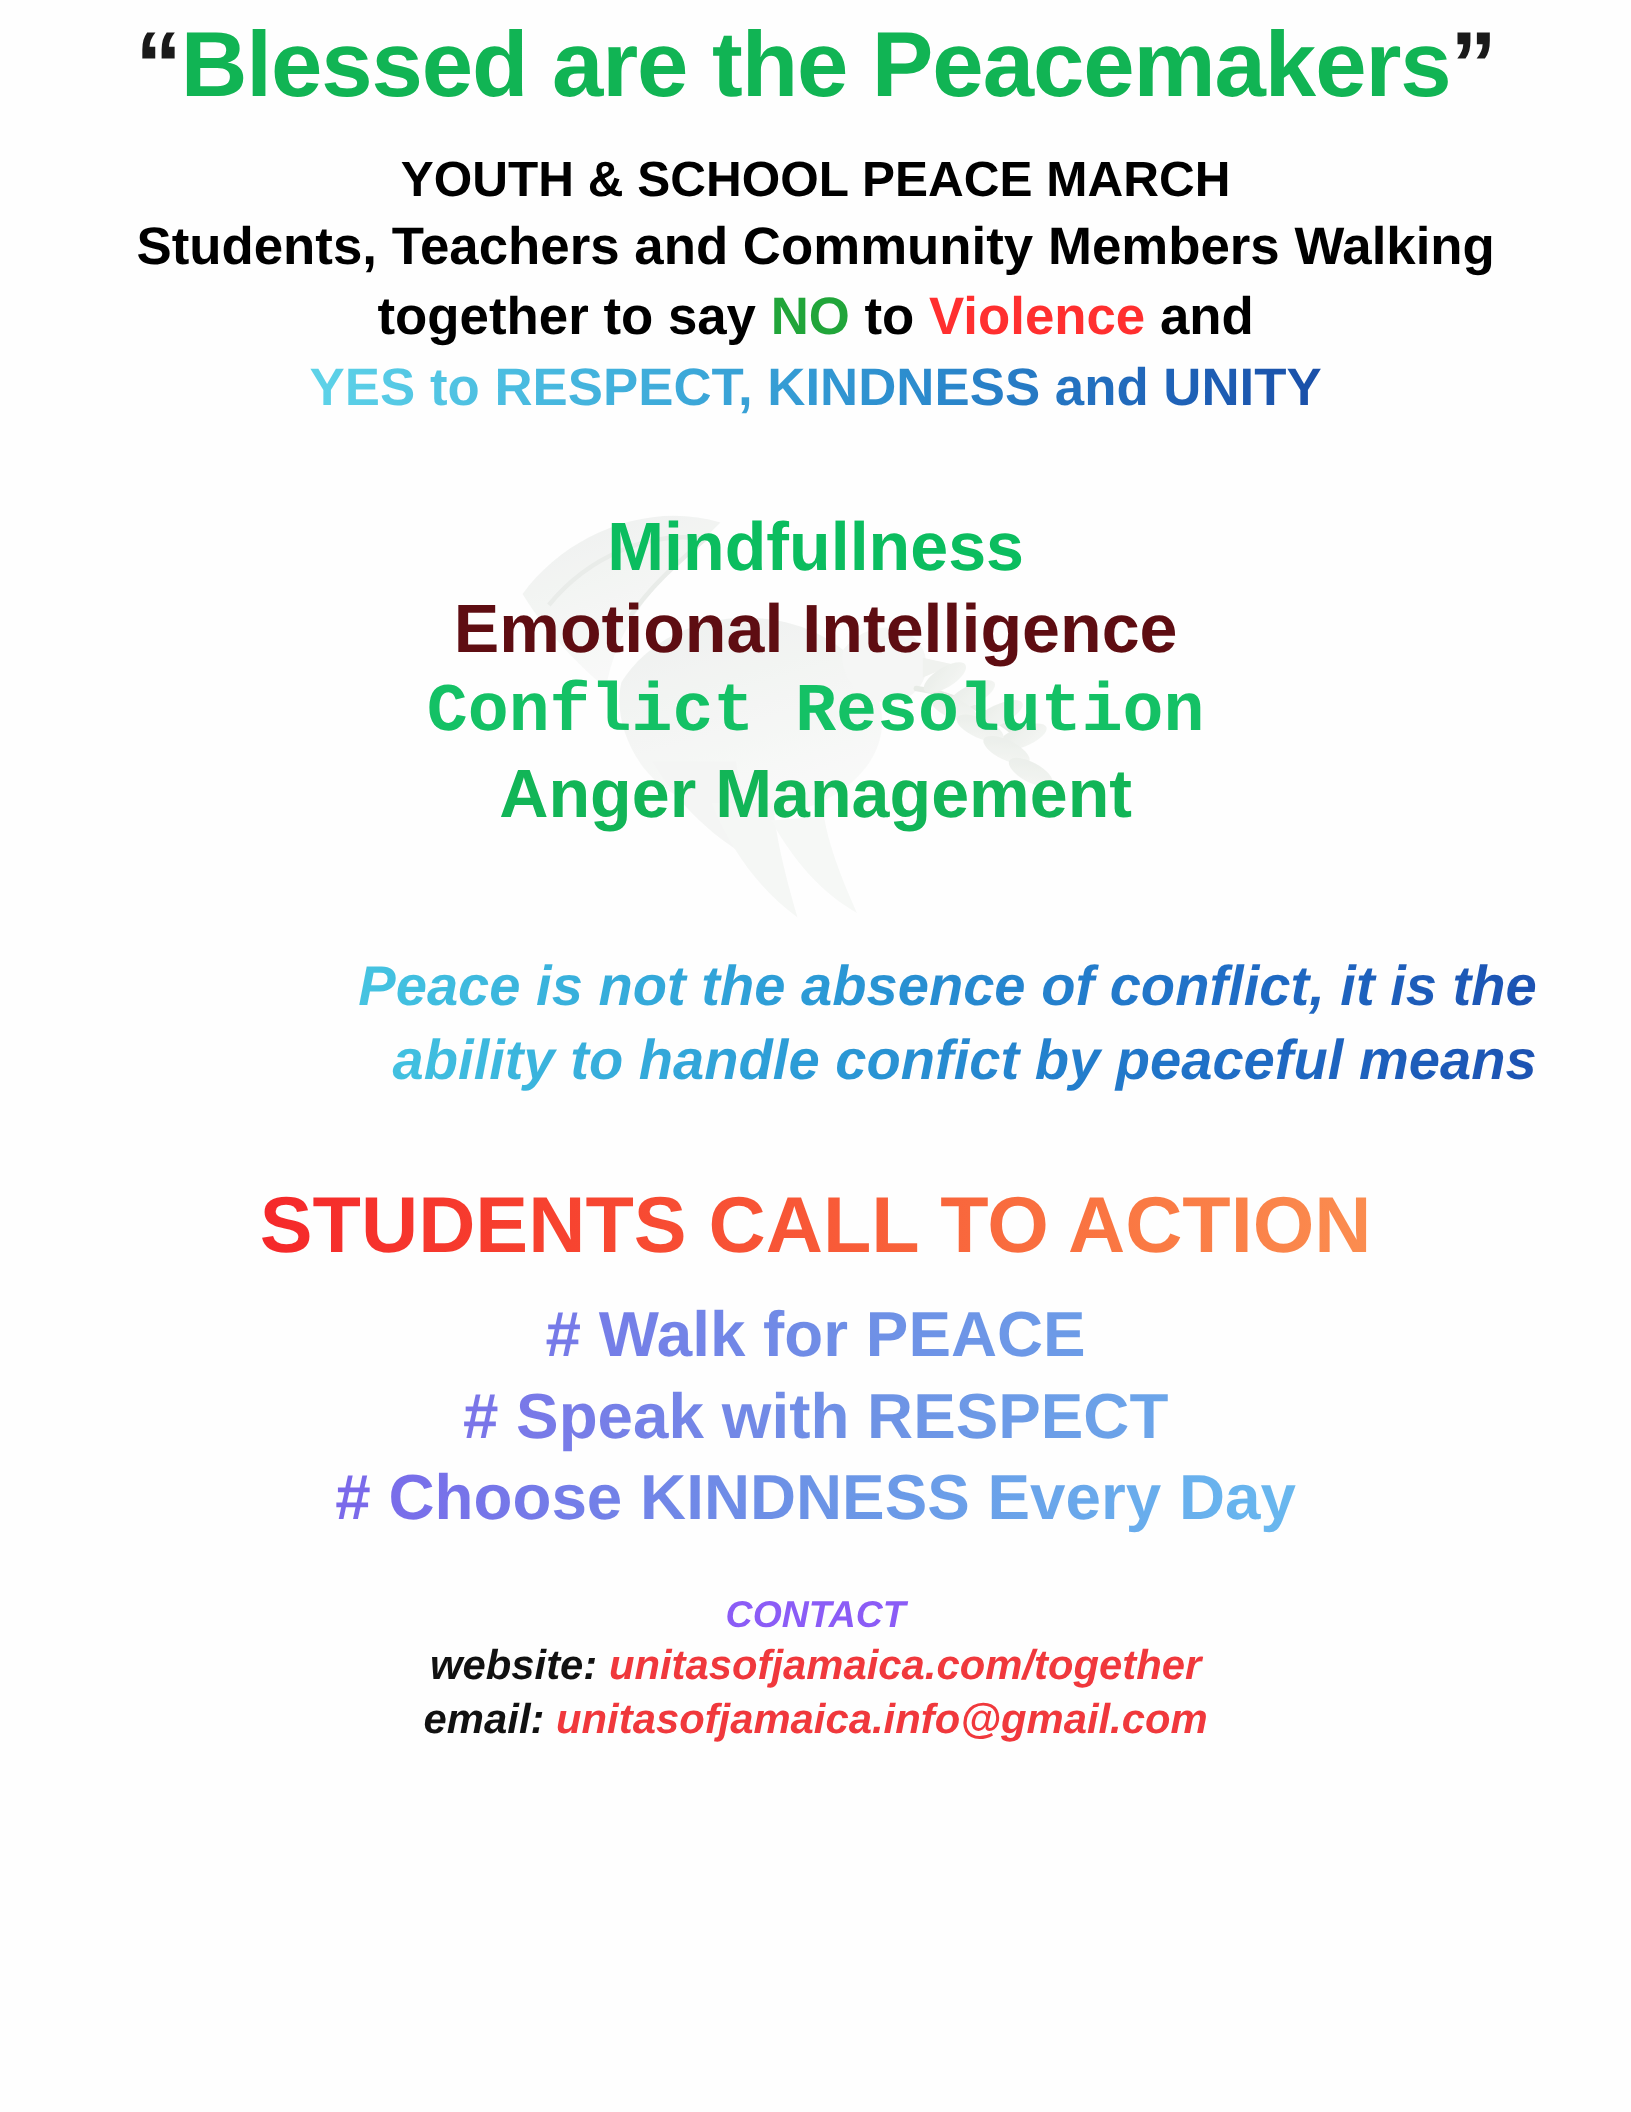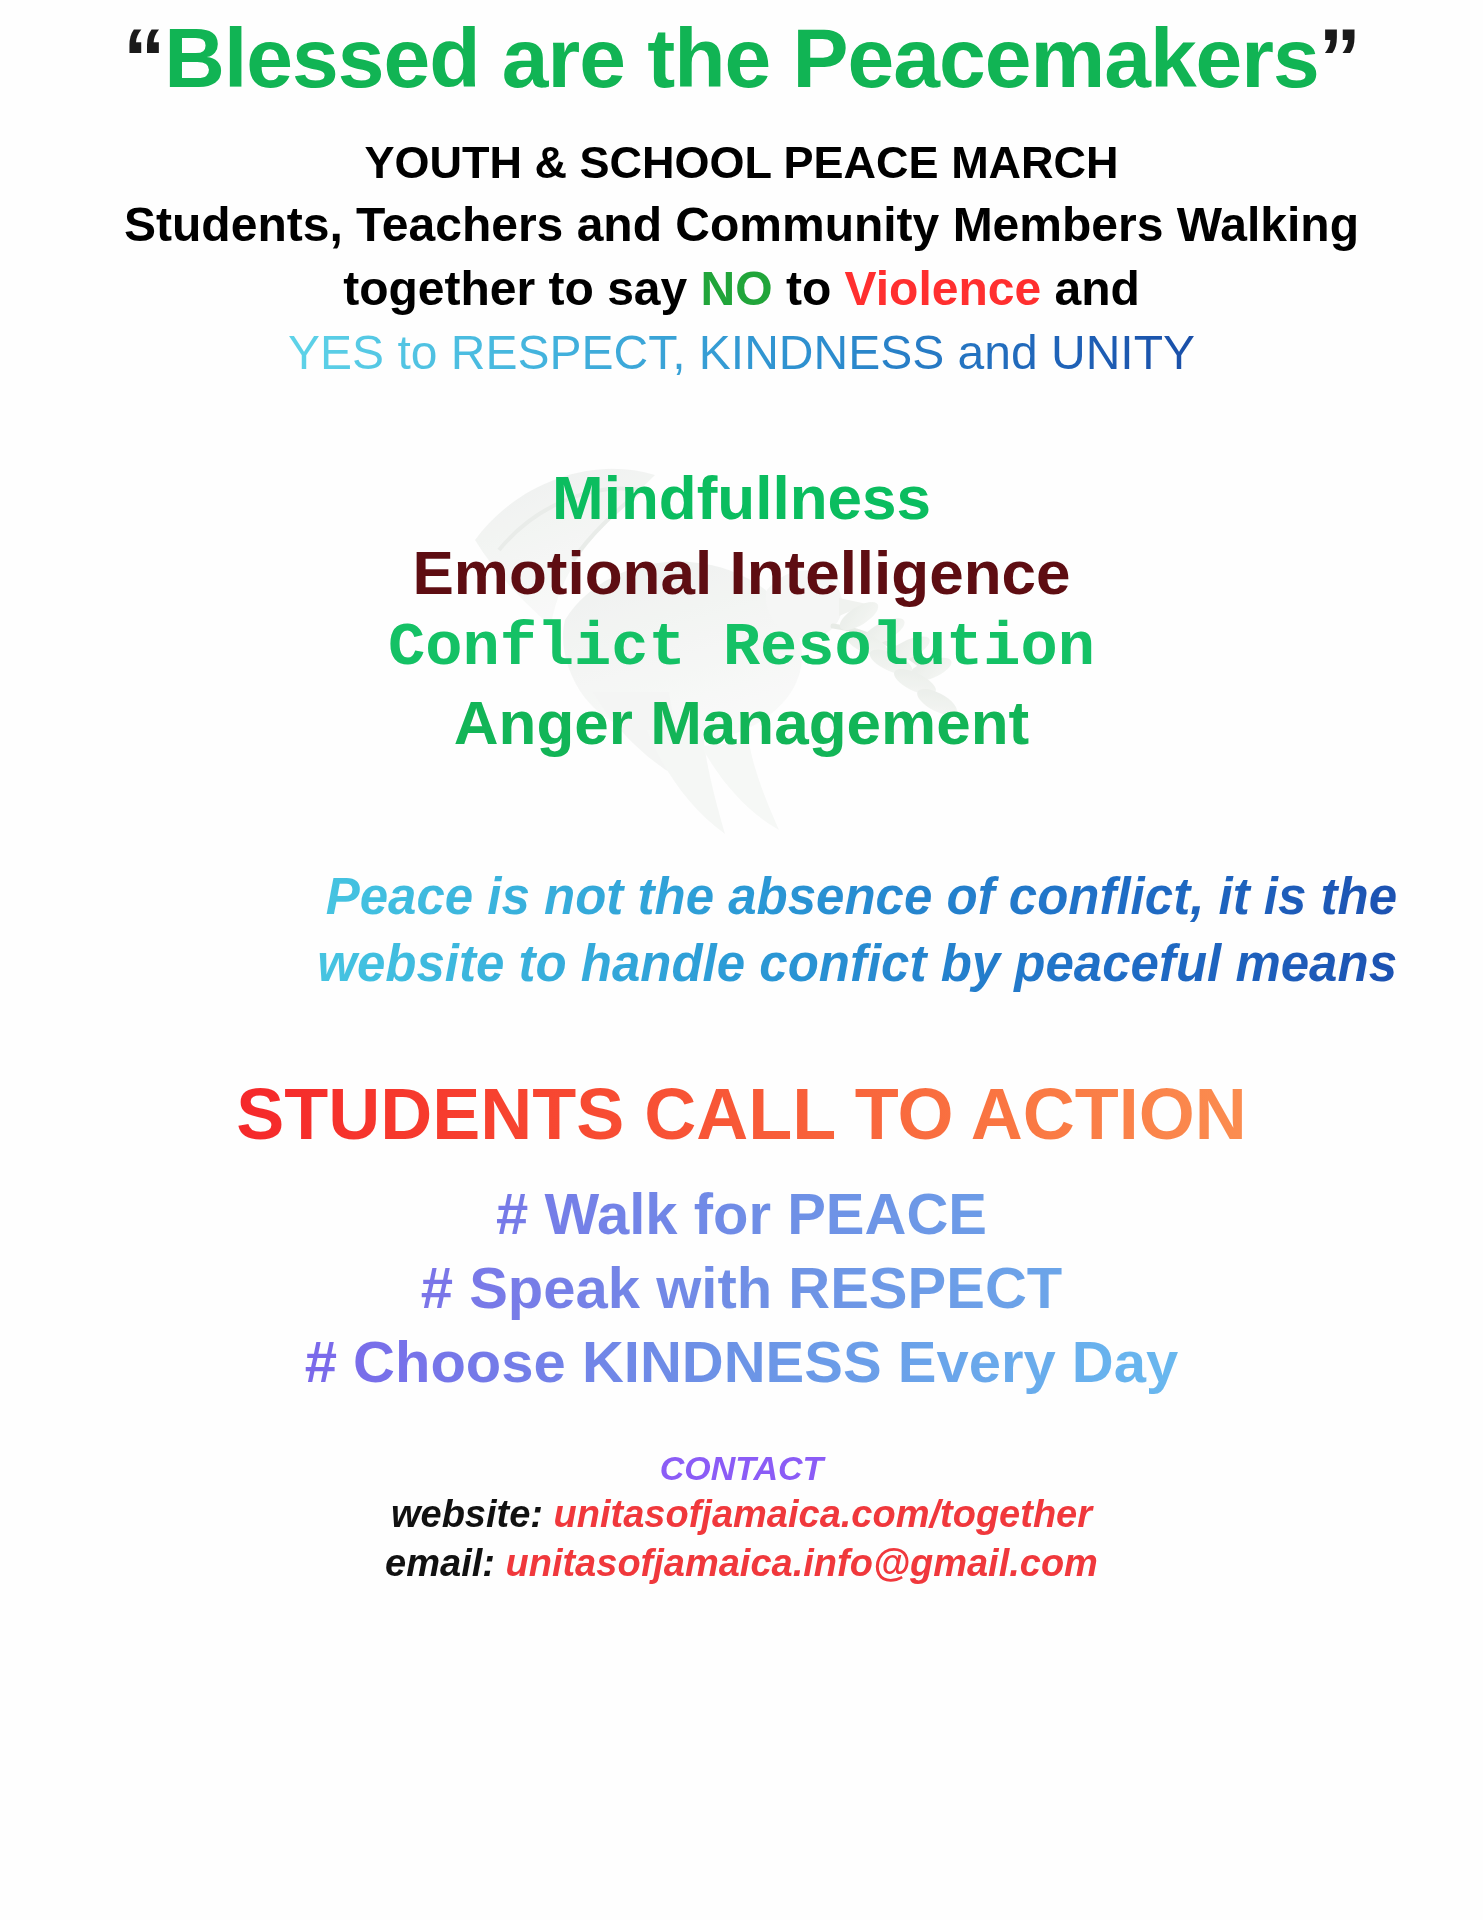--- a/index.html
+++ b/index.html
@@ -62,21 +62,21 @@
     font-weight:bold;
     line-height:1.33;
     color:#000000;
   }
   #subtitle-block .line2 { font-size:48px; }
   .word-no { color:#21a53a; }
   .word-violence { color:#ff2f2f; }
 
   #yes-line {
     font-size:48px;
-    font-weight:normal;
+    font-weight:bold;
     background-image:linear-gradient(90deg,#5ed3e8 0%, #43b3dd 28%, #2d8fcf 58%, #1f63b8 85%, #1a4fa8 100%);
   }
 
   
   #topics {
     margin-top:76px;
     line-height:1.21;
     font-weight:bold;
   }
   .topic { display:block; white-space:nowrap; }
@@ -194,21 +194,21 @@
 
   <div class="row" id="topics">
     <span class="topic topic-1">Mindfullness</span>
     <span class="topic topic-2">Emotional Intelligence</span>
     <span class="topic topic-3">Conflict Resolution</span>
     <span class="topic topic-4">Anger Management</span>
   </div>
 
   <div class="row" id="quote">
     <span class="qline grad">Peace is not the absence of conflict, it is the</span>
-    <span class="qline grad">website to handle confict by peaceful means</span>
+    <span class="qline grad">ability to handle confict by peaceful means</span>
   </div>
 
   <div class="row">
     <span id="cta-heading" class="grad">STUDENTS CALL TO ACTION</span>
   </div>
 
   <div class="row" id="hashtags">
     <span class="hline grad h1"># Walk for PEACE</span>
     <span class="hline grad h2"># Speak with RESPECT</span>
     <span class="hline grad h3"># Choose KINDNESS Every Day</span>

